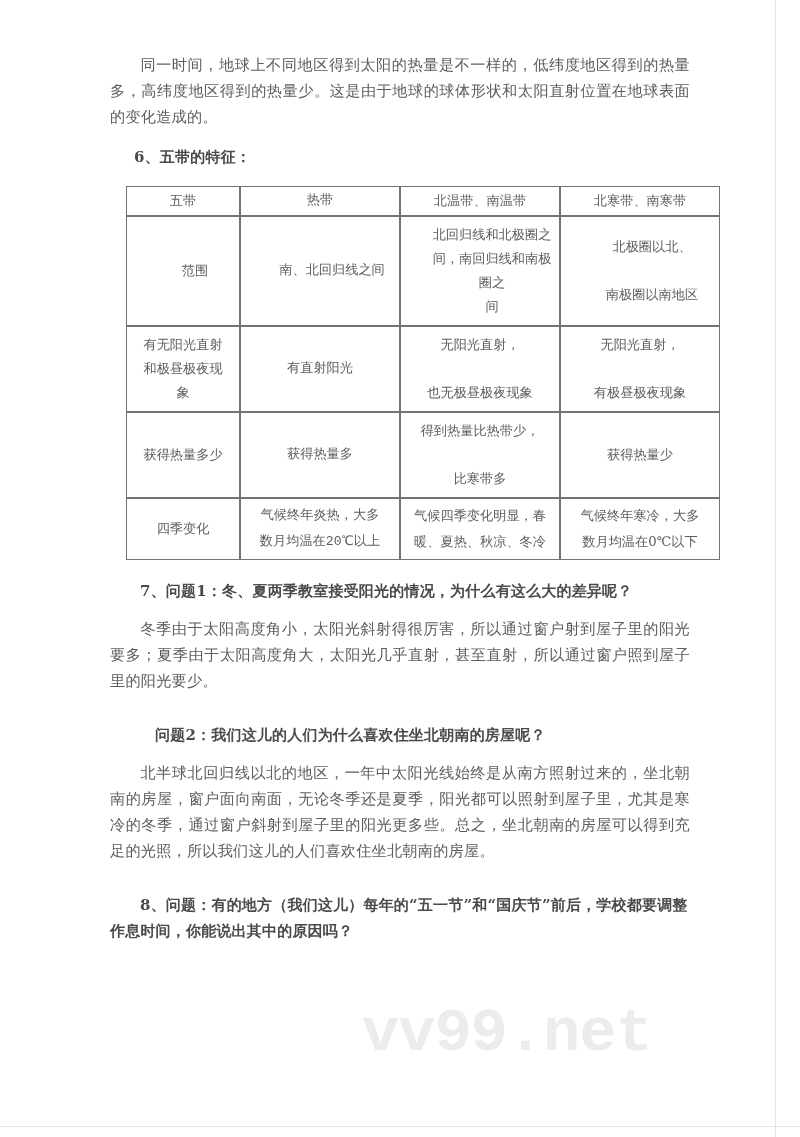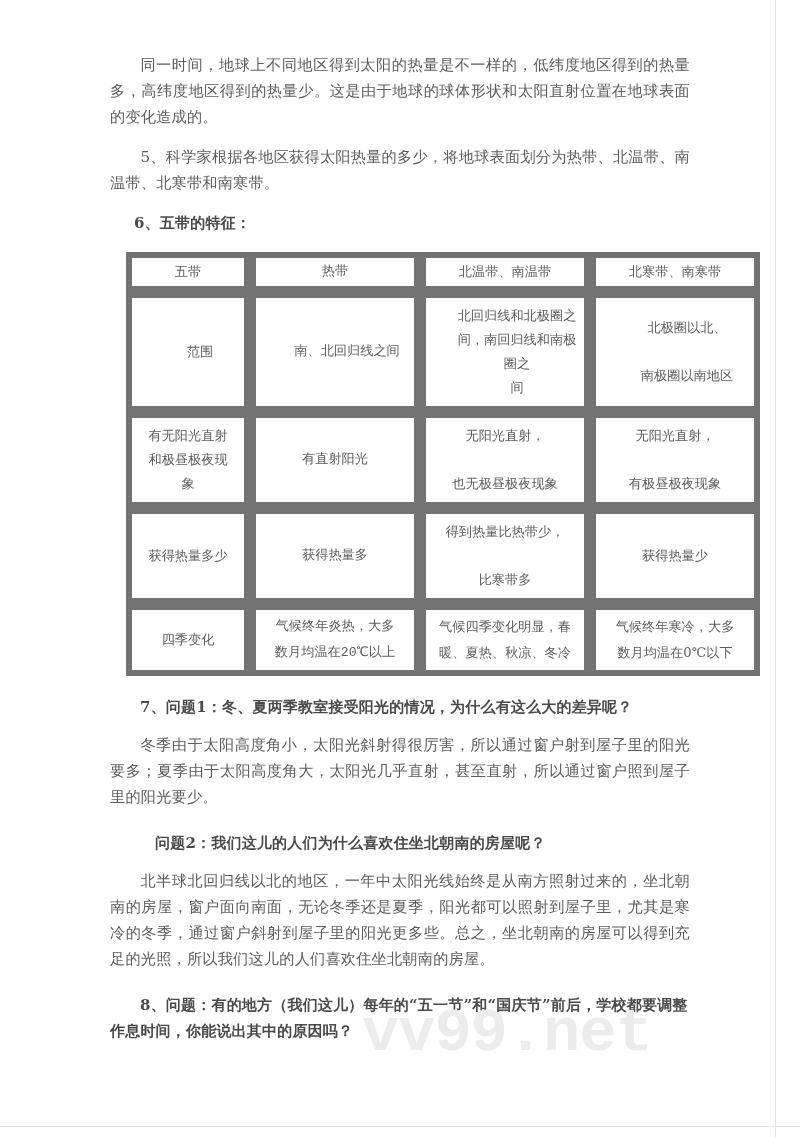--- a/index.html
+++ b/index.html
@@ -55,41 +55,41 @@
     margin: 0 0 12px 0;
     font-size: 15px;
     line-height: 26px;
     font-weight: bold;
     text-indent: 2em;
     color: #4a4a4a;
     letter-spacing: 0.2px;
   }
   h3.heading.q2 { text-indent: 3em; }
   h3.heading.sub {
-    margin-top: 20px;
+    margin-top: 28px;
   }
   h3.heading.tablecap {
     text-indent: 1.6em;
     margin-bottom: 16px;
   }
 
   
   .tbl-wrap {
     margin: 0 0 18px 16px;
     width: 546px;
   }
   table.five-zones {
     border-collapse: separate;
     border-spacing: 0;
     width: 546px;
     table-layout: fixed;
     background: #ffffff;
   }
   table.five-zones td {
-    border: 6px solid #737373;
+    border: 1px solid #737373;
     padding: 6px 5px;
     font-size: 13.2px;
     line-height: 24px;
     text-align: center;
     vertical-align: middle;
     color: #5d5d5d;
     word-break: break-all;
   }
   table.five-zones td.c0 { width: 102px; }
   table.five-zones td.c1 { width: 148px; font-family: Liberation Mono, monospace; }
@@ -123,21 +123,20 @@
 
 <div id="page">
 
   <div id="edge-right"></div>
   <div id="edge-bottom"></div>
 
   <div id="content">
 
     <p class="para">同一时间，地球上不同地区得到太阳的热量是不一样的，低纬度地区得到的热量多，高纬度地区得到的热量少。这是由于地球的球体形状和太阳直射位置在地球表面的变化造成的。</p>
 
-    <p class="para">5、科学家根据各地区获得太阳热量的多少，将地球表面划分为热带、北温带、南温带、北寒带和南寒带。</p>
 
     <h3 class="heading tablecap">6、五带的特征：</h3>
 
     <div class="tbl-wrap">
       <table class="five-zones">
         <tbody>
           <tr class="r-head">
             <td class="c0">五带</td>
             <td class="c1">热带</td>
             <td class="c2">北温带、南温带</td>

